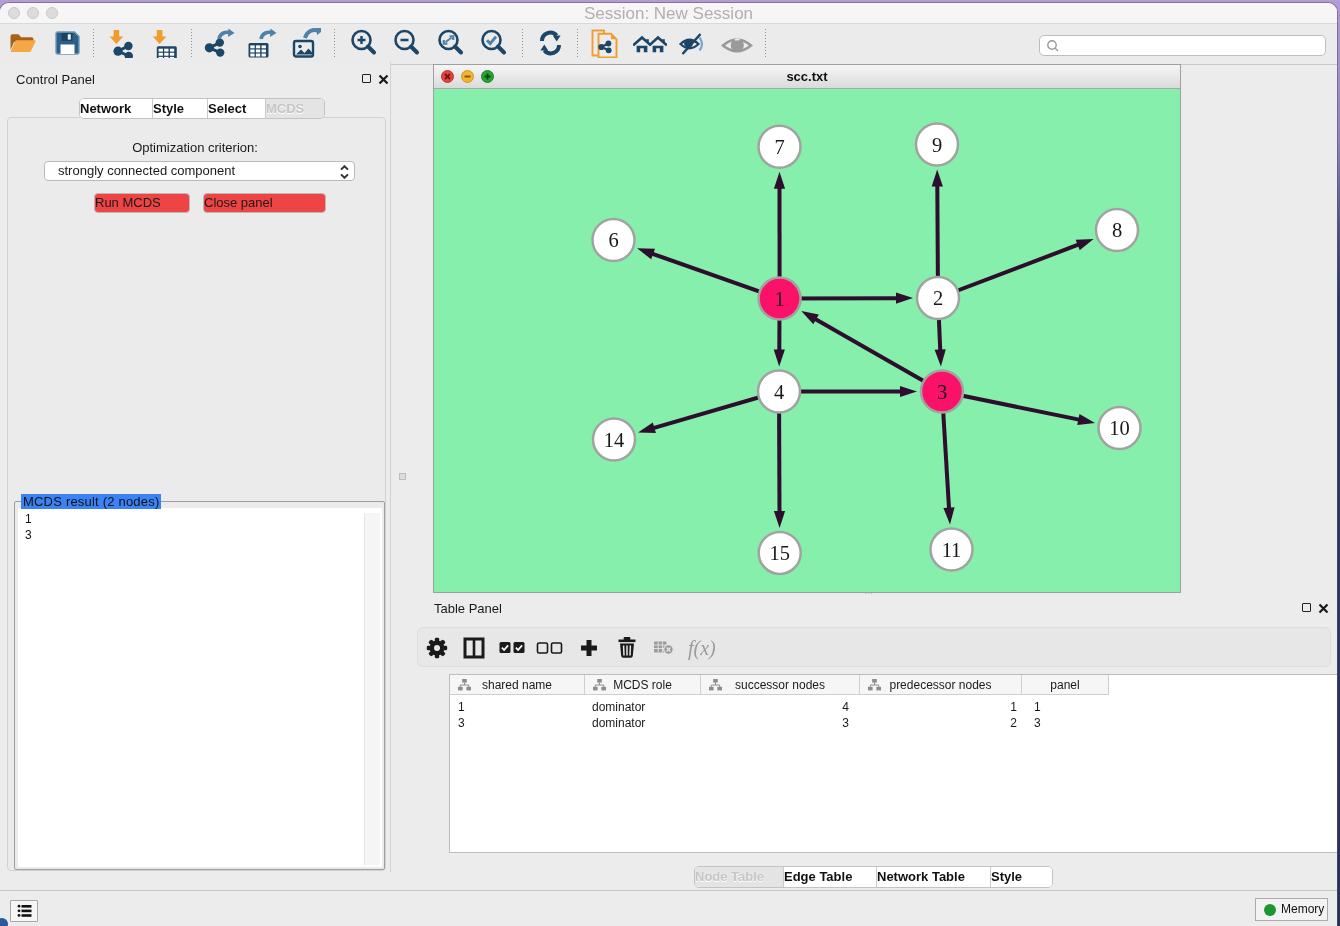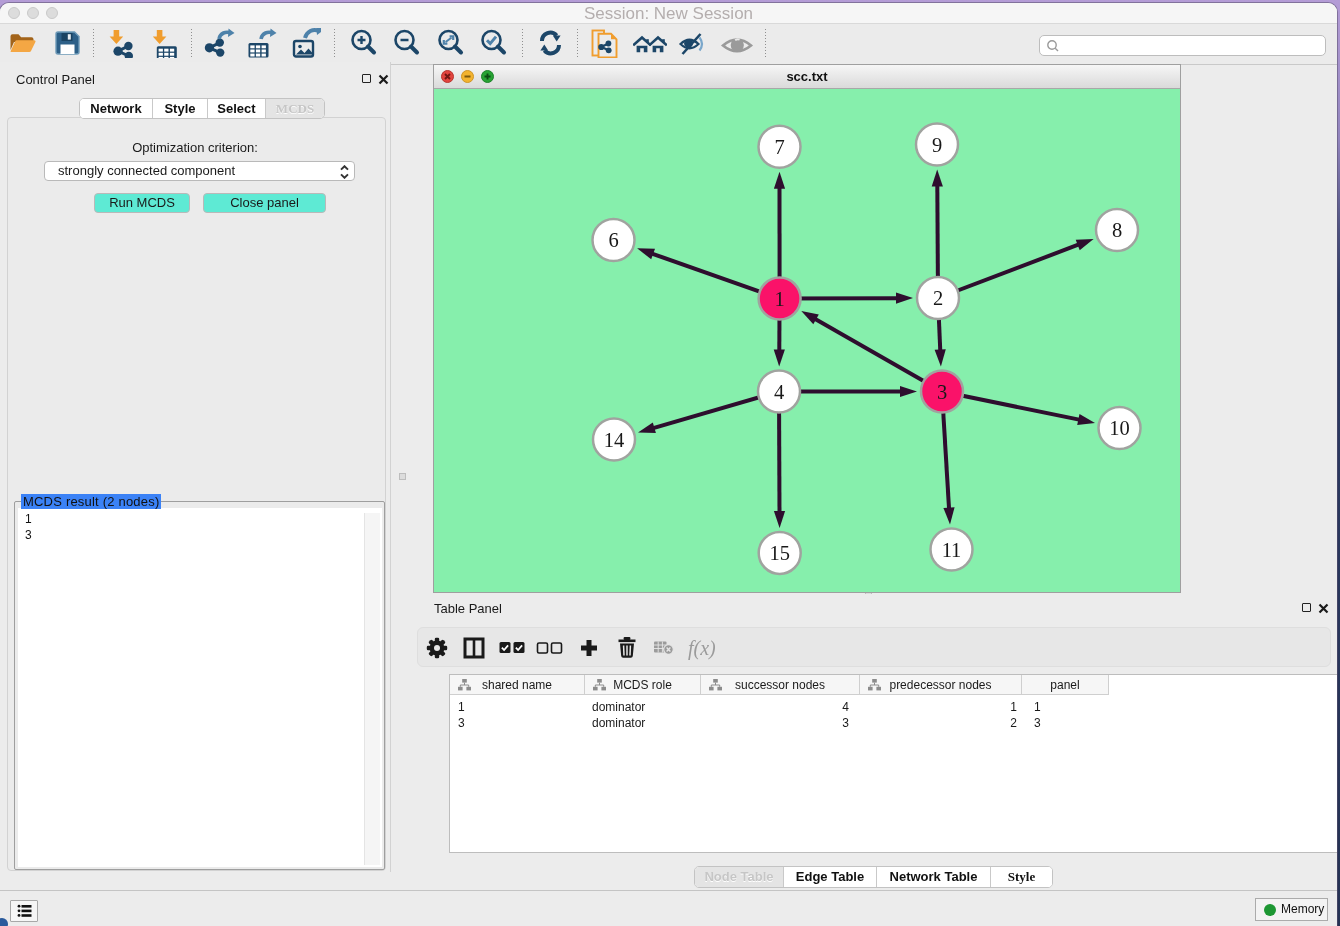--- a/index.html
+++ b/index.html
@@ -21,33 +21,33 @@
   .tsep{position:absolute;top:5px;height:30px;width:1px;background-image:repeating-linear-gradient(to bottom,#8f8f8f 0,#8f8f8f 1px,transparent 1px,transparent 3px);}
   .ticon{position:absolute;top:3px;}
   #searchbox{position:absolute;left:1039px;top:11px;width:287px;height:21px;background:#fff;
              border:1px solid #bdbdbd;border-radius:5px;box-sizing:border-box;}
   
   #cpanel{position:absolute;left:0;top:59px;width:391px;height:810px;background:#ececec;border-right:1px solid #d2d2d2;box-sizing:border-box;}
   #cphead{position:absolute;left:16px;top:10px;font-size:13px;color:#1a1a1a;}
   .mini-float{position:absolute;width:9px;height:9px;border:1.6px solid #222;box-sizing:border-box;border-radius:1px;}
   .mini-close{position:absolute;font-size:13px;font-weight:bold;color:#111;line-height:10px;}
   .tabstrip{position:absolute;display:flex;border:1px solid #c3c3c3;border-radius:5px;overflow:hidden;background:#fff;}
-  .tabstrip .seg{font-size:13px;font-weight:bold;color:#111;text-align:center;
+  .tabstrip .seg{font-size:13px;font-weight:bold;color:#111;text-align:left;
                  line-height:19px;background:#fff;border-right:1px solid #c9c9c9;}
-  .tabstrip .seg:last-child{border-right:none;font-family:Liberation Serif, serif;}
+  .tabstrip .seg:last-child{border-right:none;}
   .tabstrip .seg.sel{background:#e4e4e4;color:#c6c6c6;text-shadow:0 1px 0 #fff;}
   #cptabs{left:79px;top:36px;height:19px;}
   #cpcontent{position:absolute;left:7px;top:55px;width:377px;height:752px;
              border:1px solid #d2d2d2;border-radius:4px;background:#ebebeb;}
   #optlabel{position:absolute;left:0;top:78px;width:100%;text-align:center;font-size:13px;color:#1a1a1a;}
   #combo{position:absolute;left:44px;top:98.5px;width:311px;height:20px;background:#fff;
          border:1px solid #b9b9b9;border-radius:4px;box-sizing:border-box;}
   #combo .ctext{position:absolute;left:13px;top:0;line-height:18px;font-size:13px;color:#1a1a1a;}
-  .btn{position:absolute;height:20px;background:#5eead4;border:1px solid #b9b9b9;border-radius:4px;
-       box-sizing:border-box;text-align:center;font-size:13px;color:#1a1a1a;line-height:18px;}
+  .btn{position:absolute;height:20px;background:#ef4444;border:1px solid #b9b9b9;border-radius:4px;
+       box-sizing:border-box;text-align:left;font-size:13px;color:#1a1a1a;line-height:18px;}
   
   #mcdsbox{position:absolute;left:14px;top:439px;width:369px;height:367px;
            border:1px solid #9e9e9e;border-radius:2px;}
   #mcdstitle{position:absolute;left:6px;top:-8px;background:#3b82f6;padding:0 2px;font-size:13px;color:#111;letter-spacing:.2px;}
   #mcdstext{position:absolute;left:3px;top:6px;right:2px;bottom:2px;background:#fff;}
   #mcdstext .ln{font-size:12px;color:#111;margin-left:7px;line-height:16px;}
   #mcdssb{position:absolute;right:2px;top:5px;width:15px;bottom:2px;background:#f5f5f5;border-left:1px solid #e4e4e4;}
   
   #netframe{position:absolute;left:405px;top:61px;width:748px;height:529px;
             border:1px solid #9f9f9f;box-sizing:border-box;background:#86efac;margin-left:28px;}

